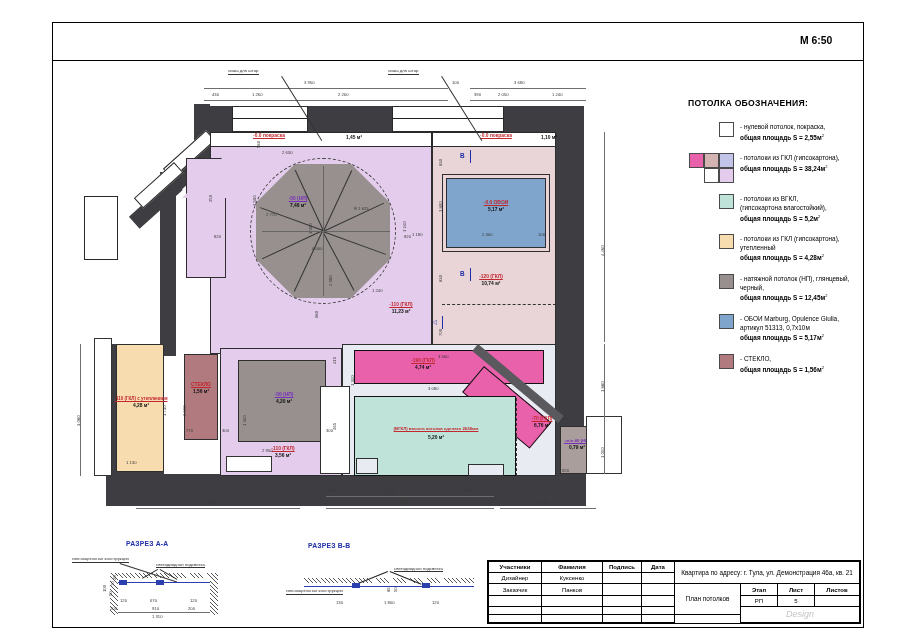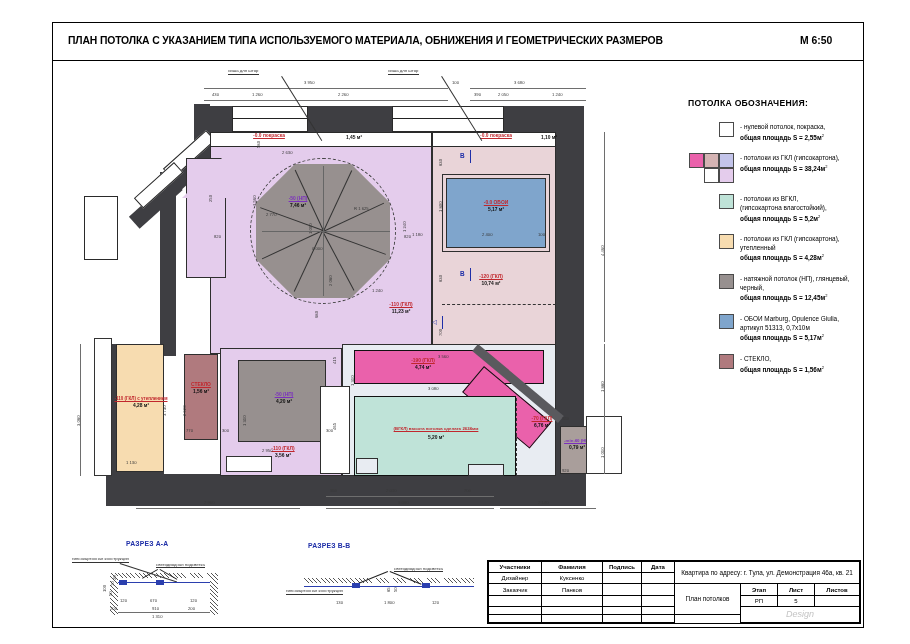--- a/index.html
+++ b/index.html
@@ -91,21 +91,20 @@
   .tb .big{font-size:6.4px;}
 </style>
 </head>
 <body>
 
 <div id="sheet">
 
   <div class="frame"></div>
 
   <div class="title-row">
-    <div class="sheet-title">ПЛАН  ПОТОЛКА С УКАЗАНИЕМ ТИПА ИСПОЛЬЗУЕМОГО МАТЕРИАЛА, ОБНИЖЕНИЯ И ГЕОМЕТРИЧЕСКИХ РАЗМЕРОВ</div>
     <div class="sheet-scale">М 6:50</div>
   </div>
   <div class="hdr-rule"></div>
 
   <div class="legend">
     <div class="legend-title">ПОТОЛКА ОБОЗНАЧЕНИЯ:</div>
 
     <div class="leg-item">
       <div class="swatchwrap">
         <div class="sw" style="background:#ffffff"></div>

